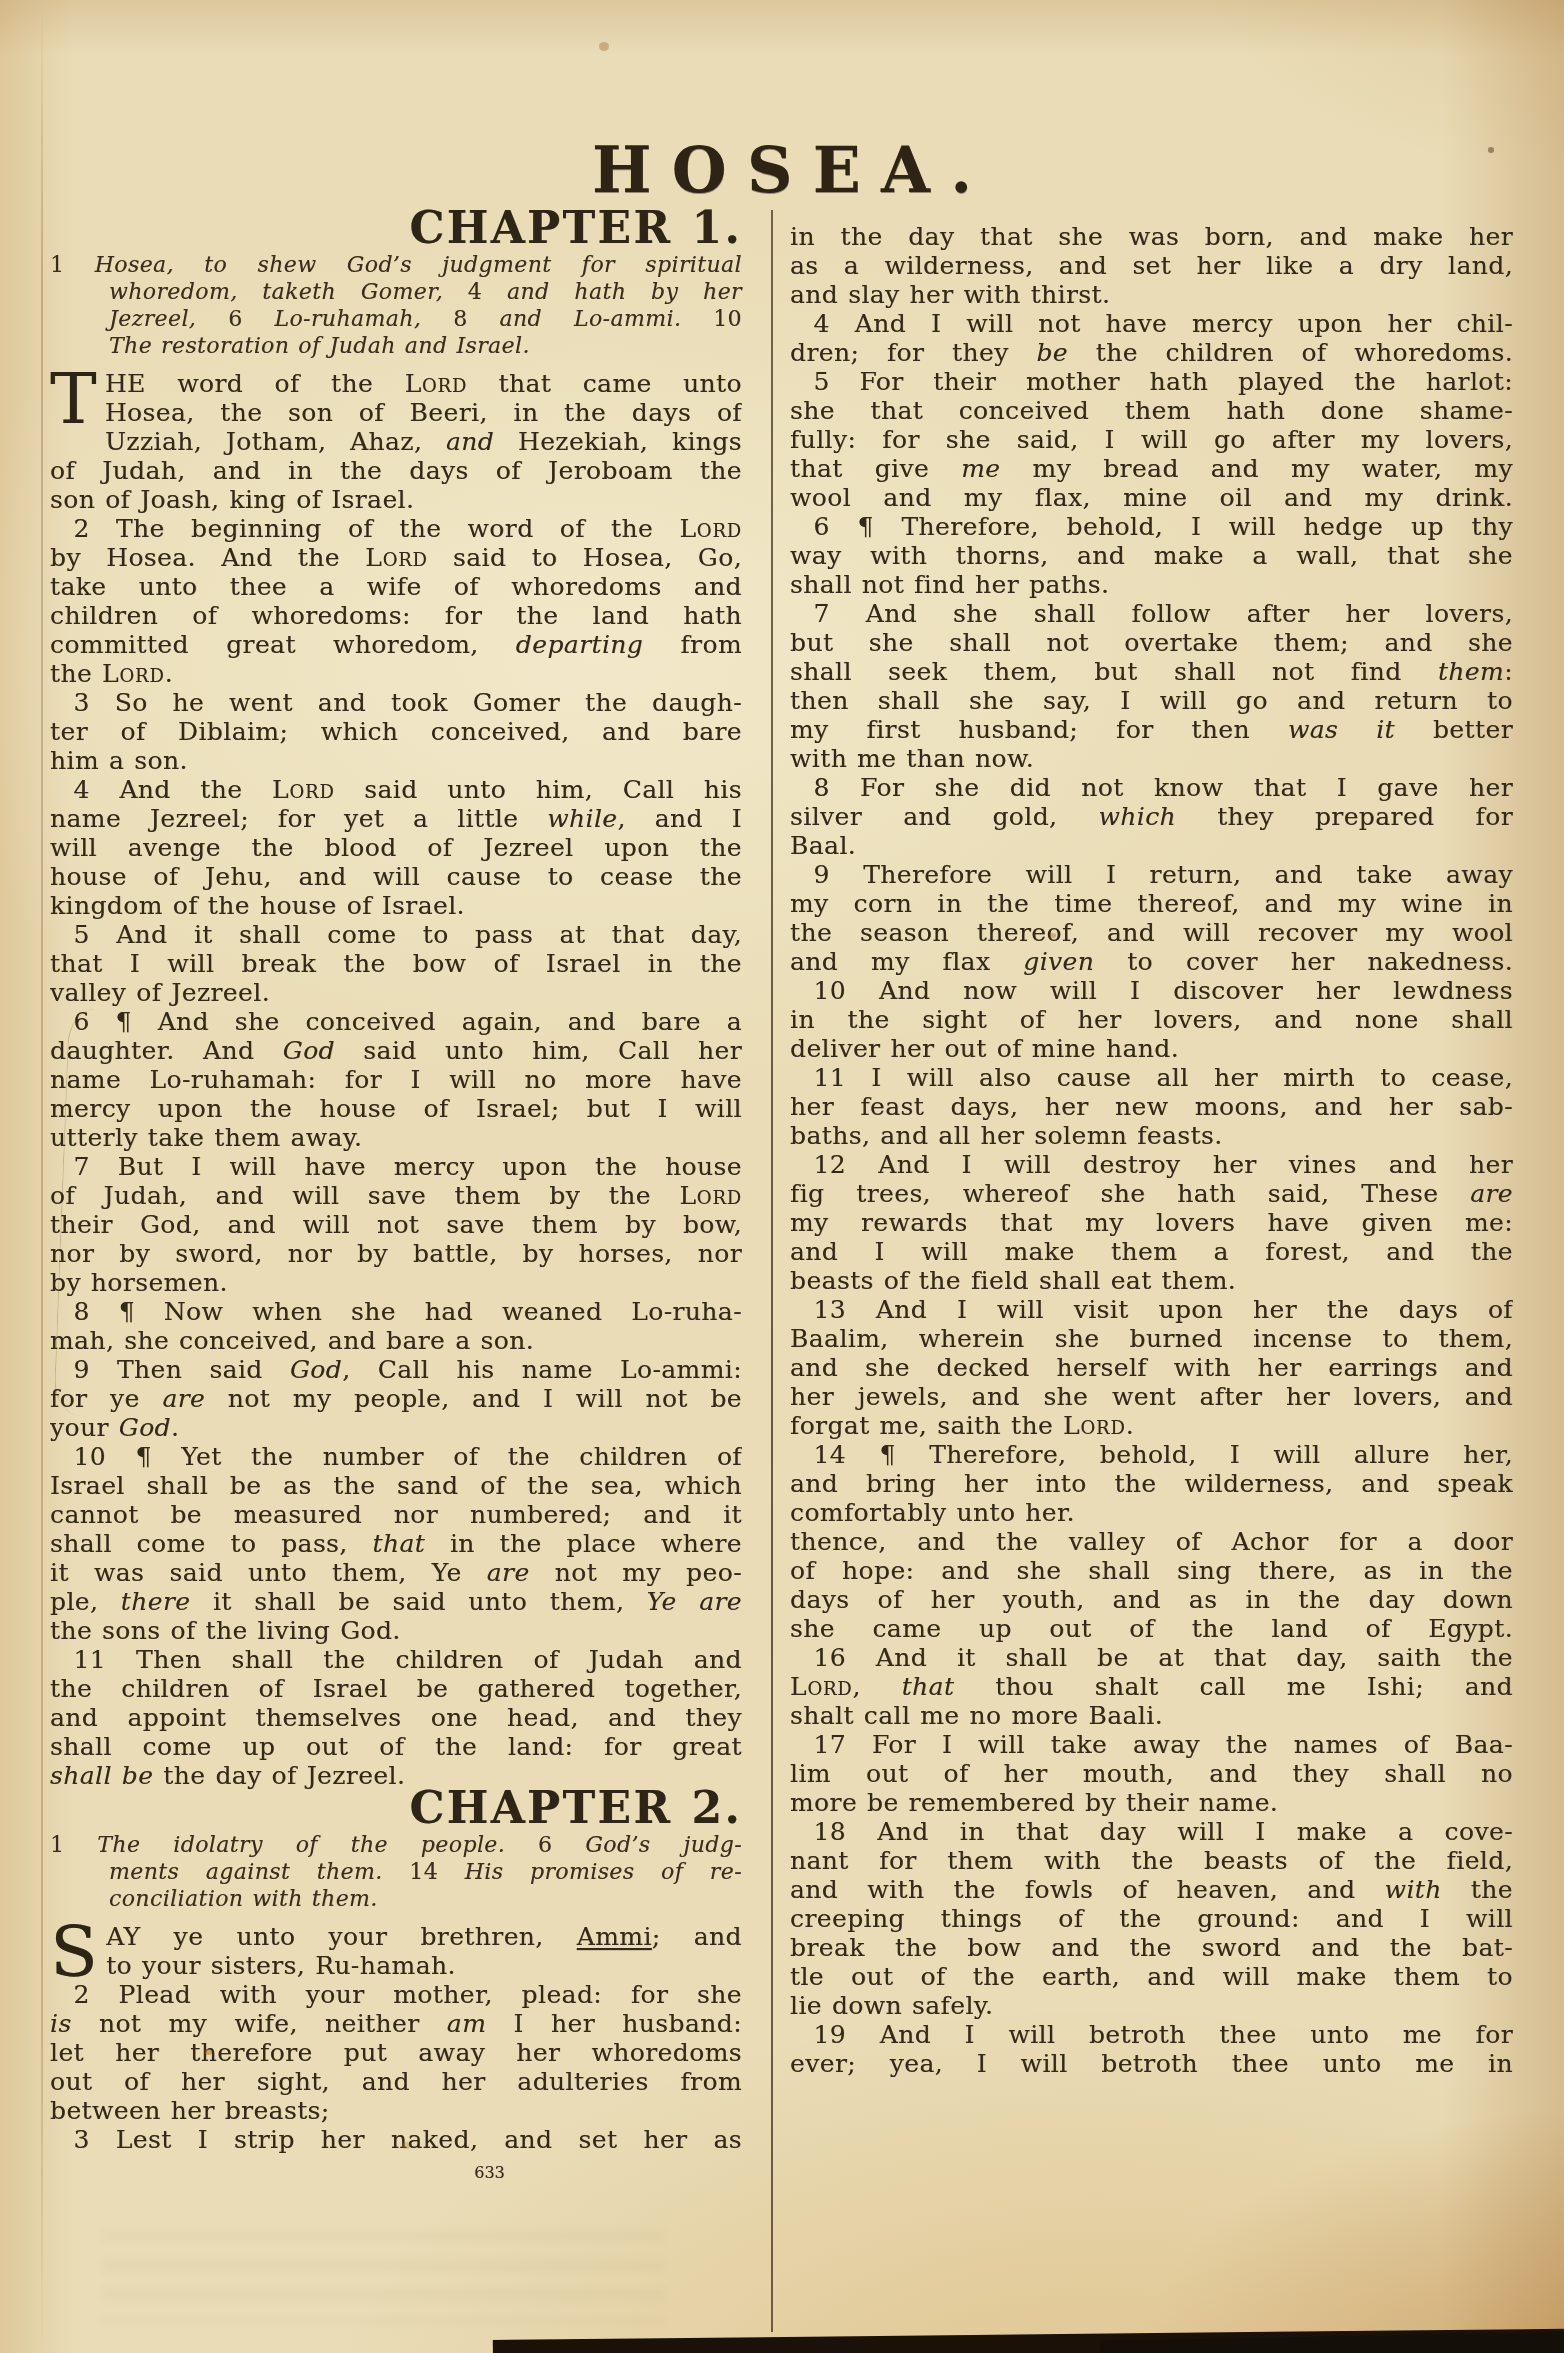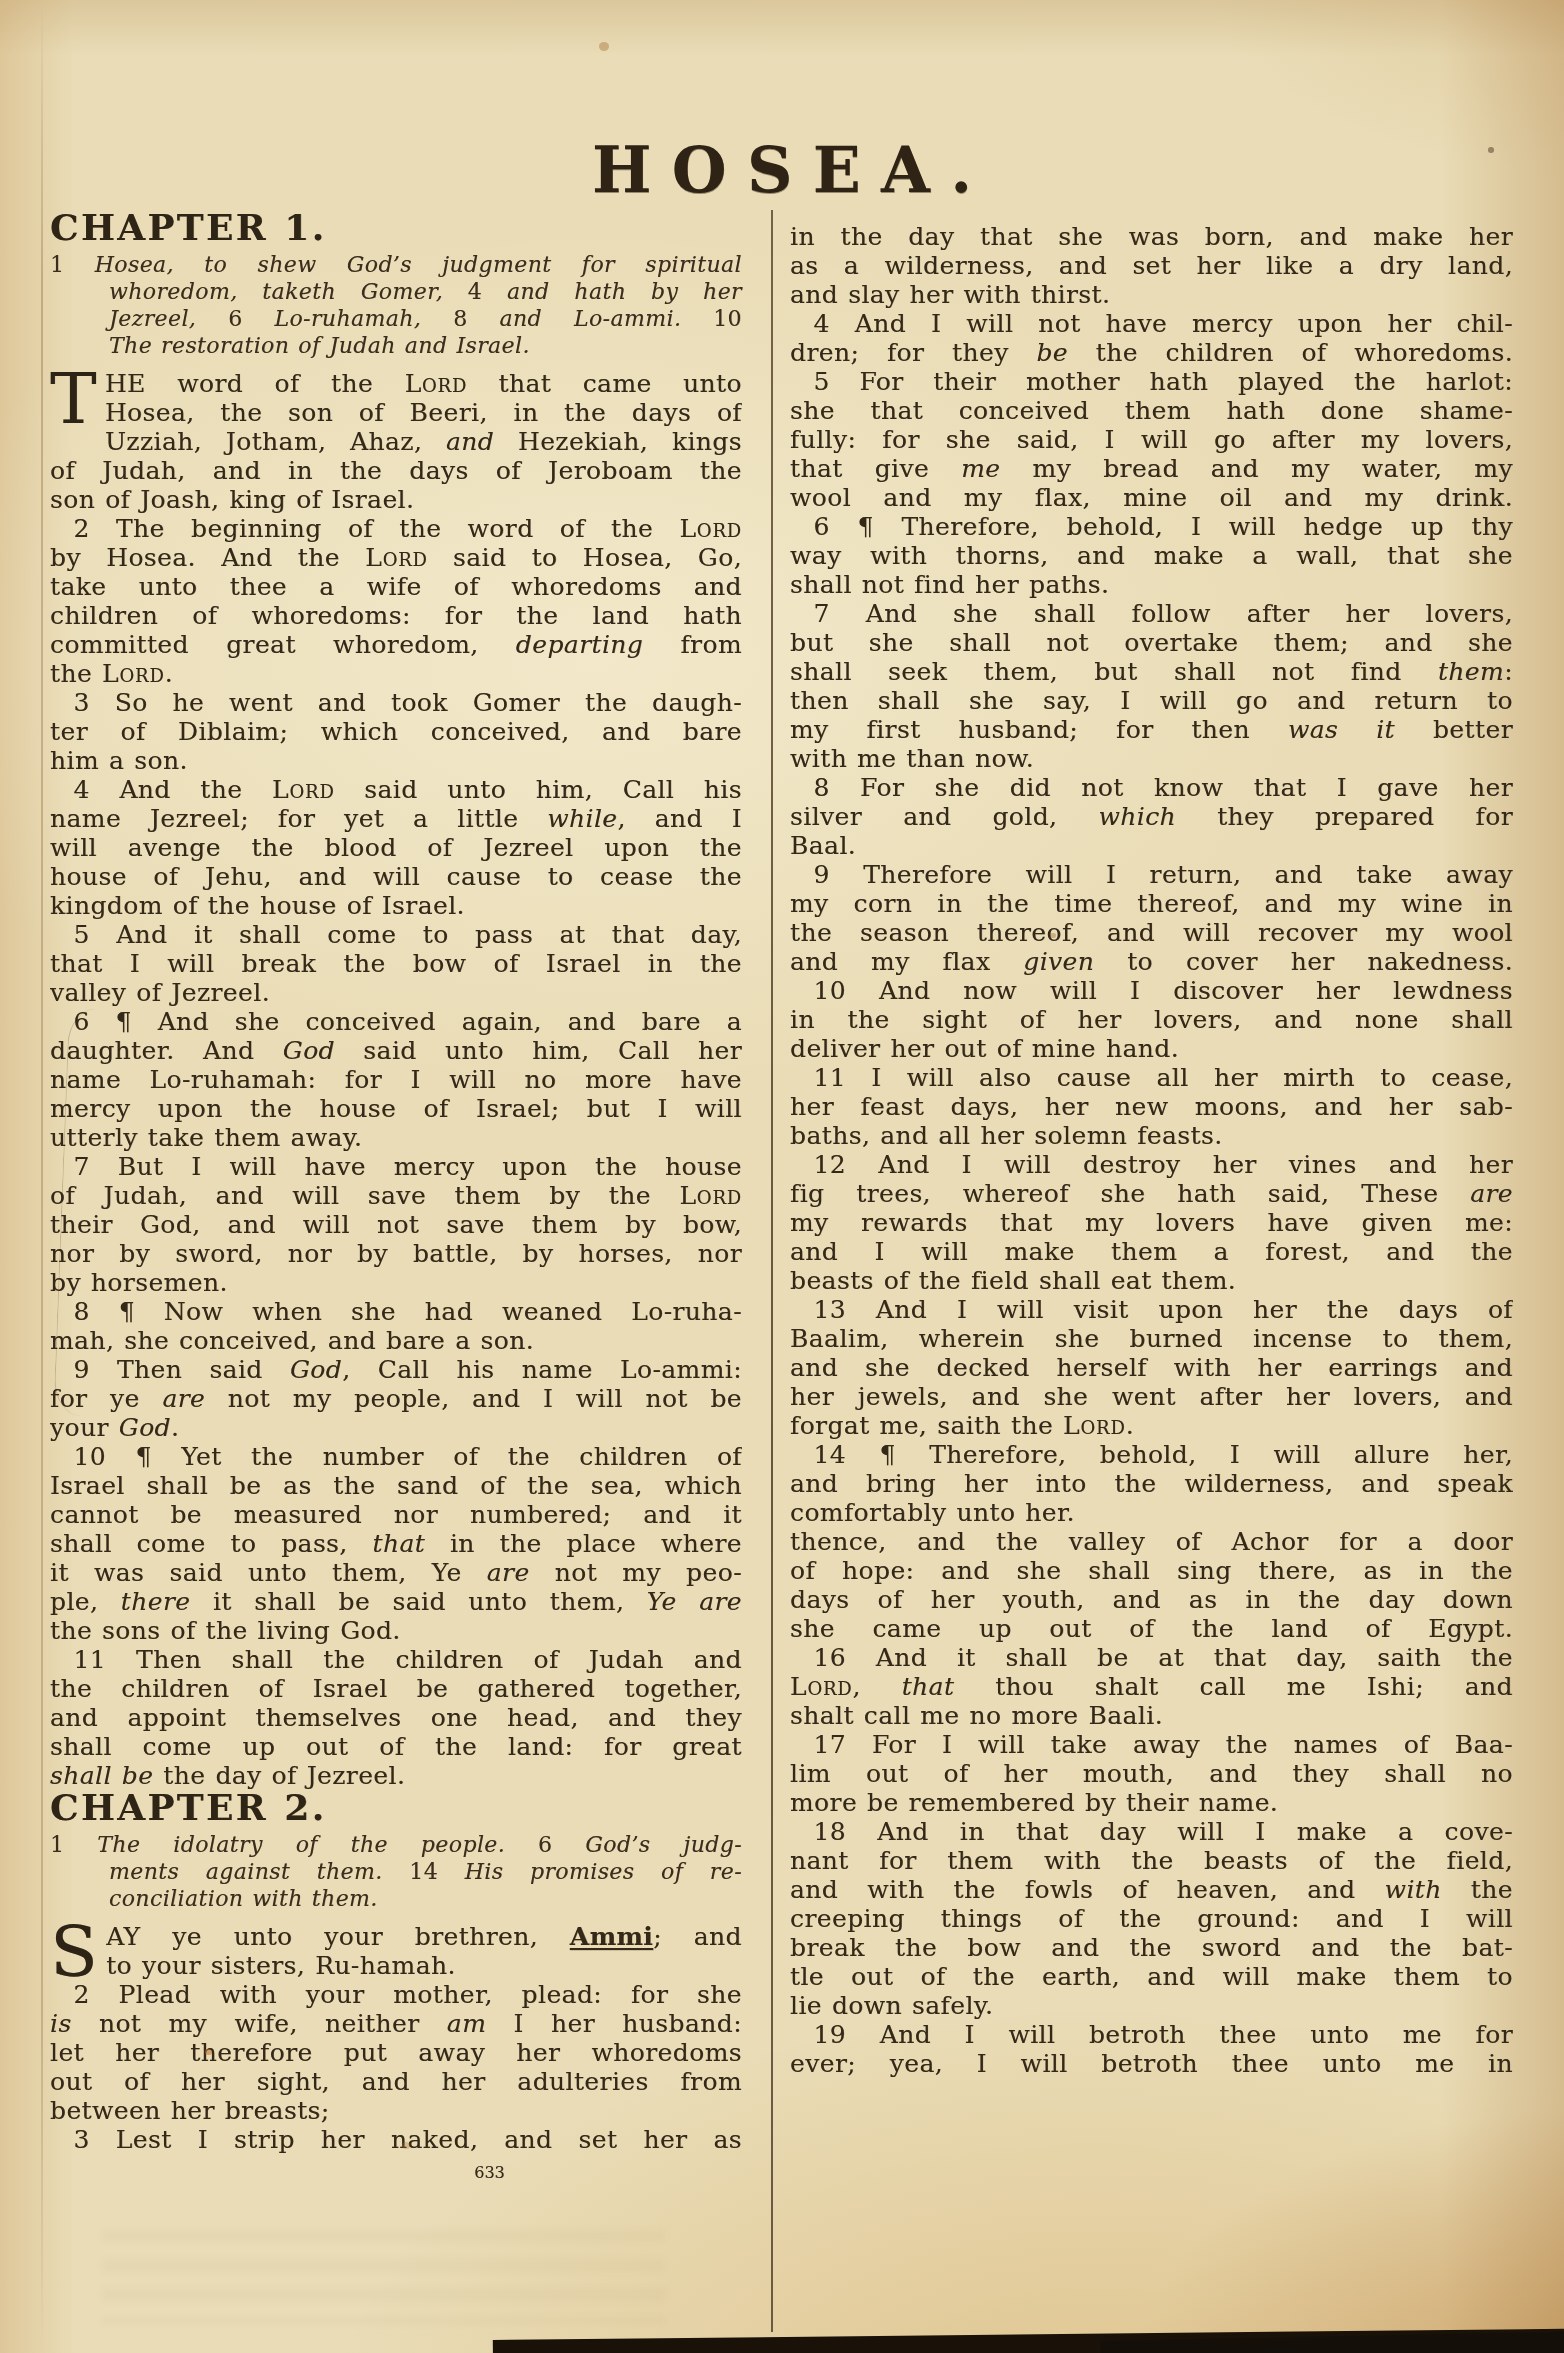--- a/index.html
+++ b/index.html
@@ -29,36 +29,36 @@
     font-size:63px;font-weight:600;letter-spacing:20.3px;text-indent:20.3px;color:#2e2315;
     text-shadow:0.4px 0.5px 0.6px rgba(46,35,21,.45);}
 
   .col{position:absolute;font-size:25px;line-height:29px;letter-spacing:0.4px;word-spacing:1.6px;
     text-shadow:0.3px 0.4px 0.5px rgba(52,40,24,.42);}
   .col-left{left:50px;top:210px;width:692px;}
   .col-right{left:790px;top:222px;width:723px;}
   .divider{position:absolute;left:771px;top:210px;width:2.3px;height:2122px;
     background:linear-gradient(to bottom,#55432c 0%,#453521 60%,#4e3d27 100%);opacity:.8;}
 
-  .chap{font-size:36px;font-weight:600;letter-spacing:2.3px;text-align:left;
+  .chap{font-size:44px;font-weight:600;letter-spacing:2.3px;text-align:right;
     margin:3.1px 0 9.4px;color:#2f2517;}
   .summary{font-size:22px;line-height:27px;margin-bottom:9.4px;color:#3a2d1d;}
   .summary .line{padding-left:59px;}
   .summary .line:first-child{padding-left:0;}
 
   .line{text-align:justify;text-align-last:justify;}
   .line.end{text-align-last:left;}
   .line.first{padding-left:23.5px;}
   .verse{overflow:hidden;}
 
   .init{float:left;font-size:70px;line-height:56px;margin:2.3px 7.8px 0 0;
     font-weight:500;color:#2e2415;}
   .it{font-style:italic;}
   .sc{font-variant:small-caps;letter-spacing:0.8px;}
-  .un{text-decoration:underline;text-decoration-thickness:2px;text-underline-offset:3.1px;font-weight:bold;}
+  .un{text-decoration:underline;text-decoration-thickness:2px;text-underline-offset:3.1px;}
 
   .folio{position:absolute;top:2163px;left:423px;width:133px;text-align:center;
     font-size:16px;color:#342919;text-shadow:0.3px 0.4px 0.5px rgba(52,40,24,.42);}
   .ghost{position:absolute;left:102px;top:2230px;width:563px;height:94px;opacity:.5;
     background:repeating-linear-gradient(to bottom, rgba(120,100,60,.08) 0 12.5px, transparent 12.5px 29px);
     filter:blur(3.1px);}
 </style>
 </head>
 <body>
 

